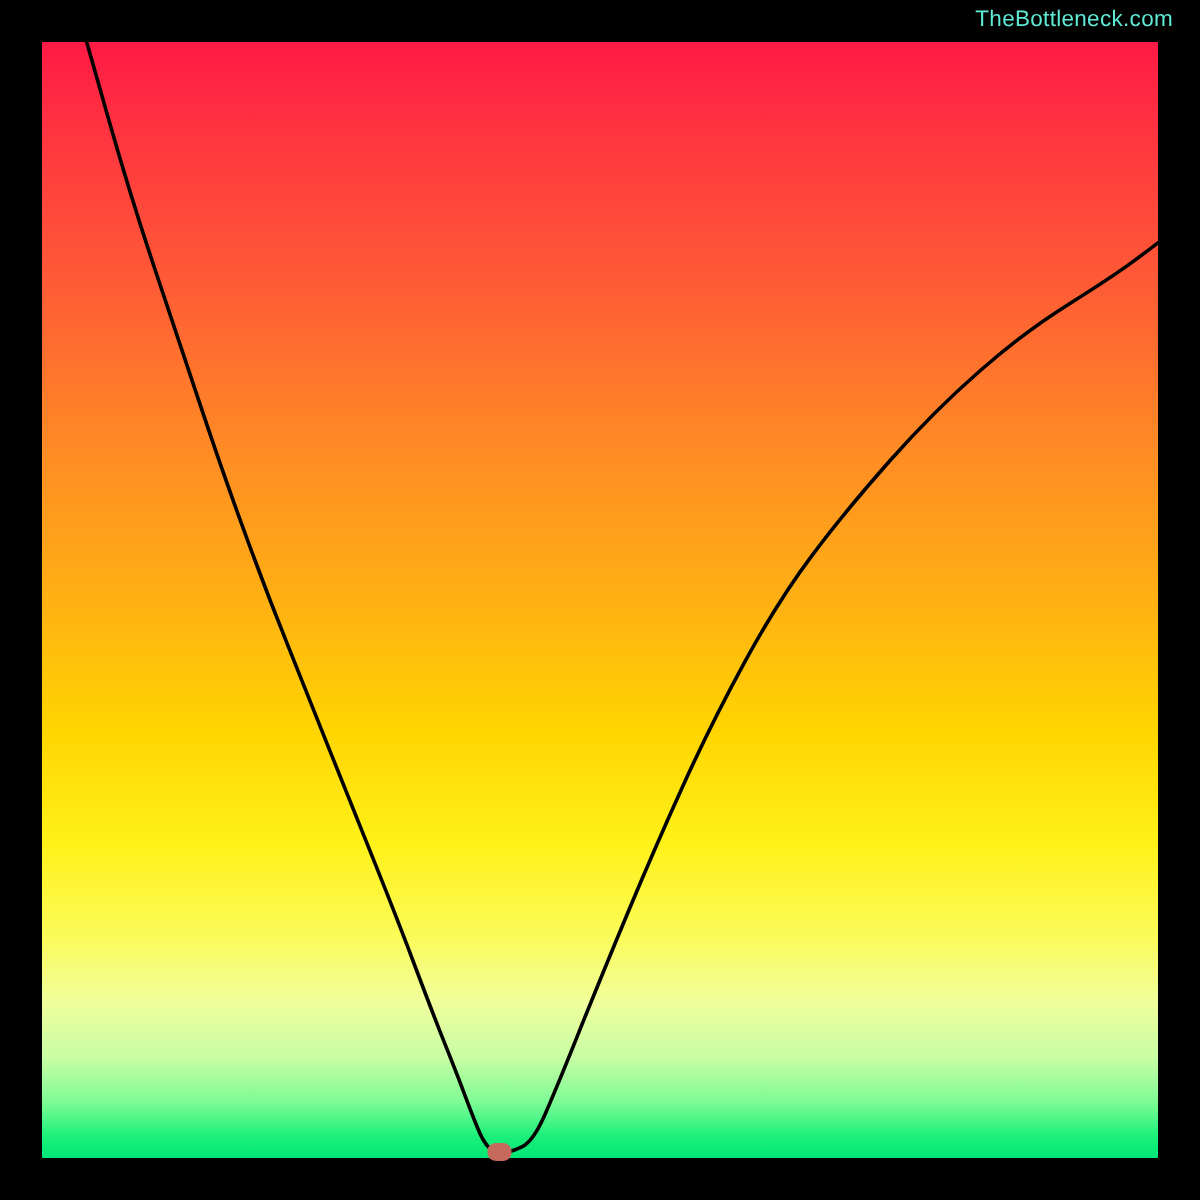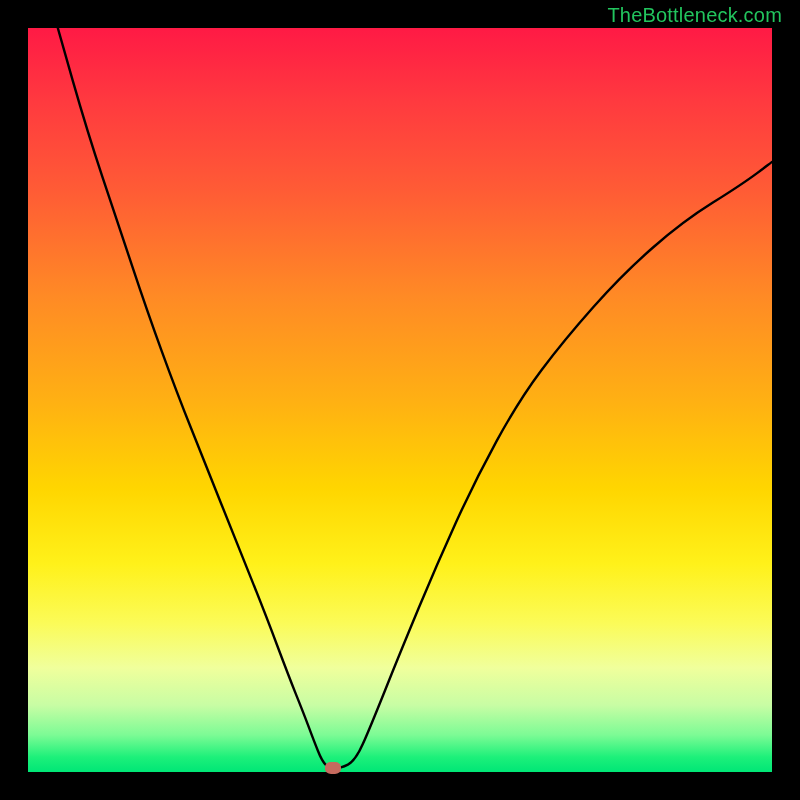--- a/index.html
+++ b/index.html
@@ -7,22 +7,22 @@
     width: 800px;
     height: 800px;
     background: #000;
     position: relative;
     font-family: Arial, Helvetica, sans-serif;
   }
   .watermark {
     position: absolute;
     top: 4px;
     right: 18px;
-    color: #22c55e;
-    font-size: 20px;
+    color: #5eead4;
+    font-size: 15px;
     letter-spacing: 0.2px;
     z-index: 10;
   }
   .plot-frame {
     position: absolute;
     top: 28px;
     left: 28px;
     width: 744px;
     height: 744px;
     background: #000;

